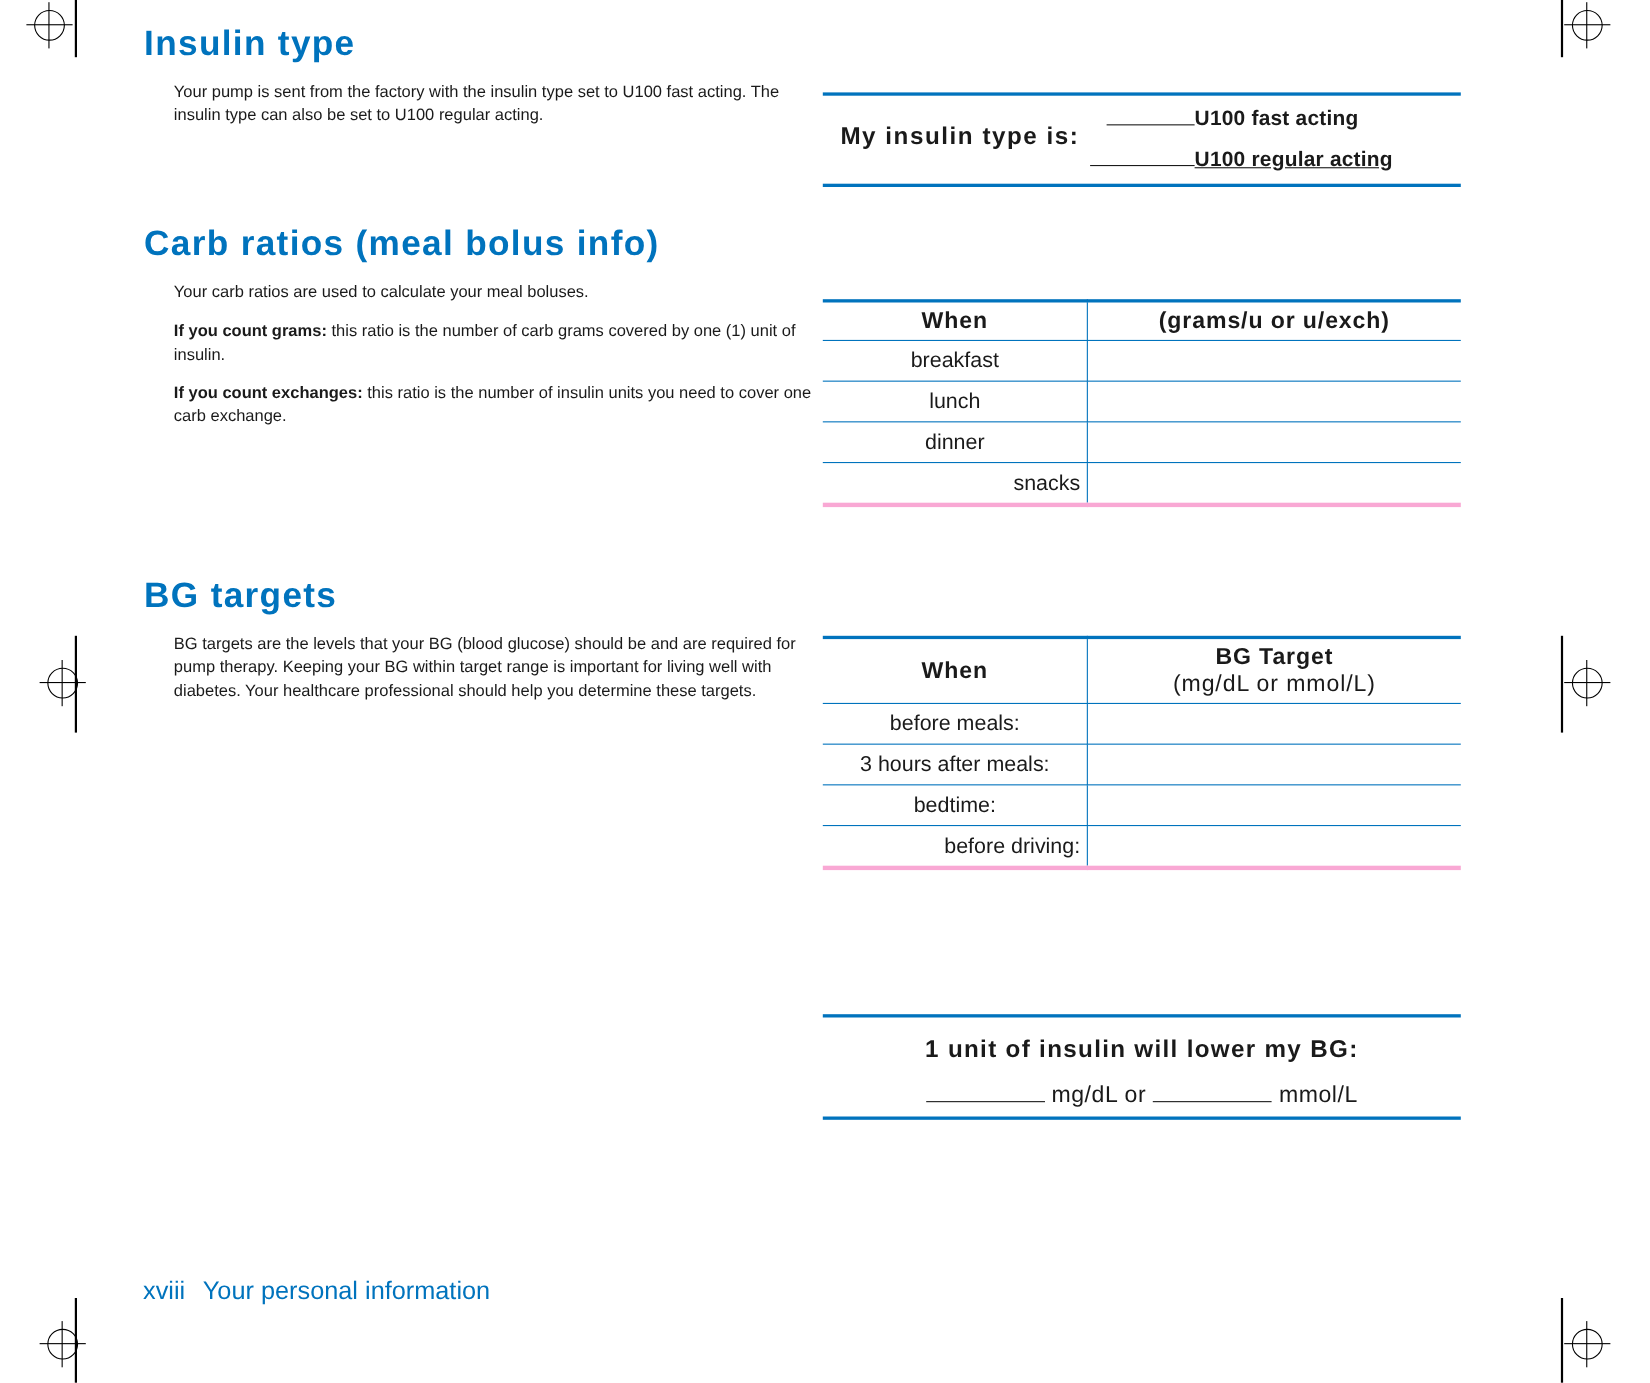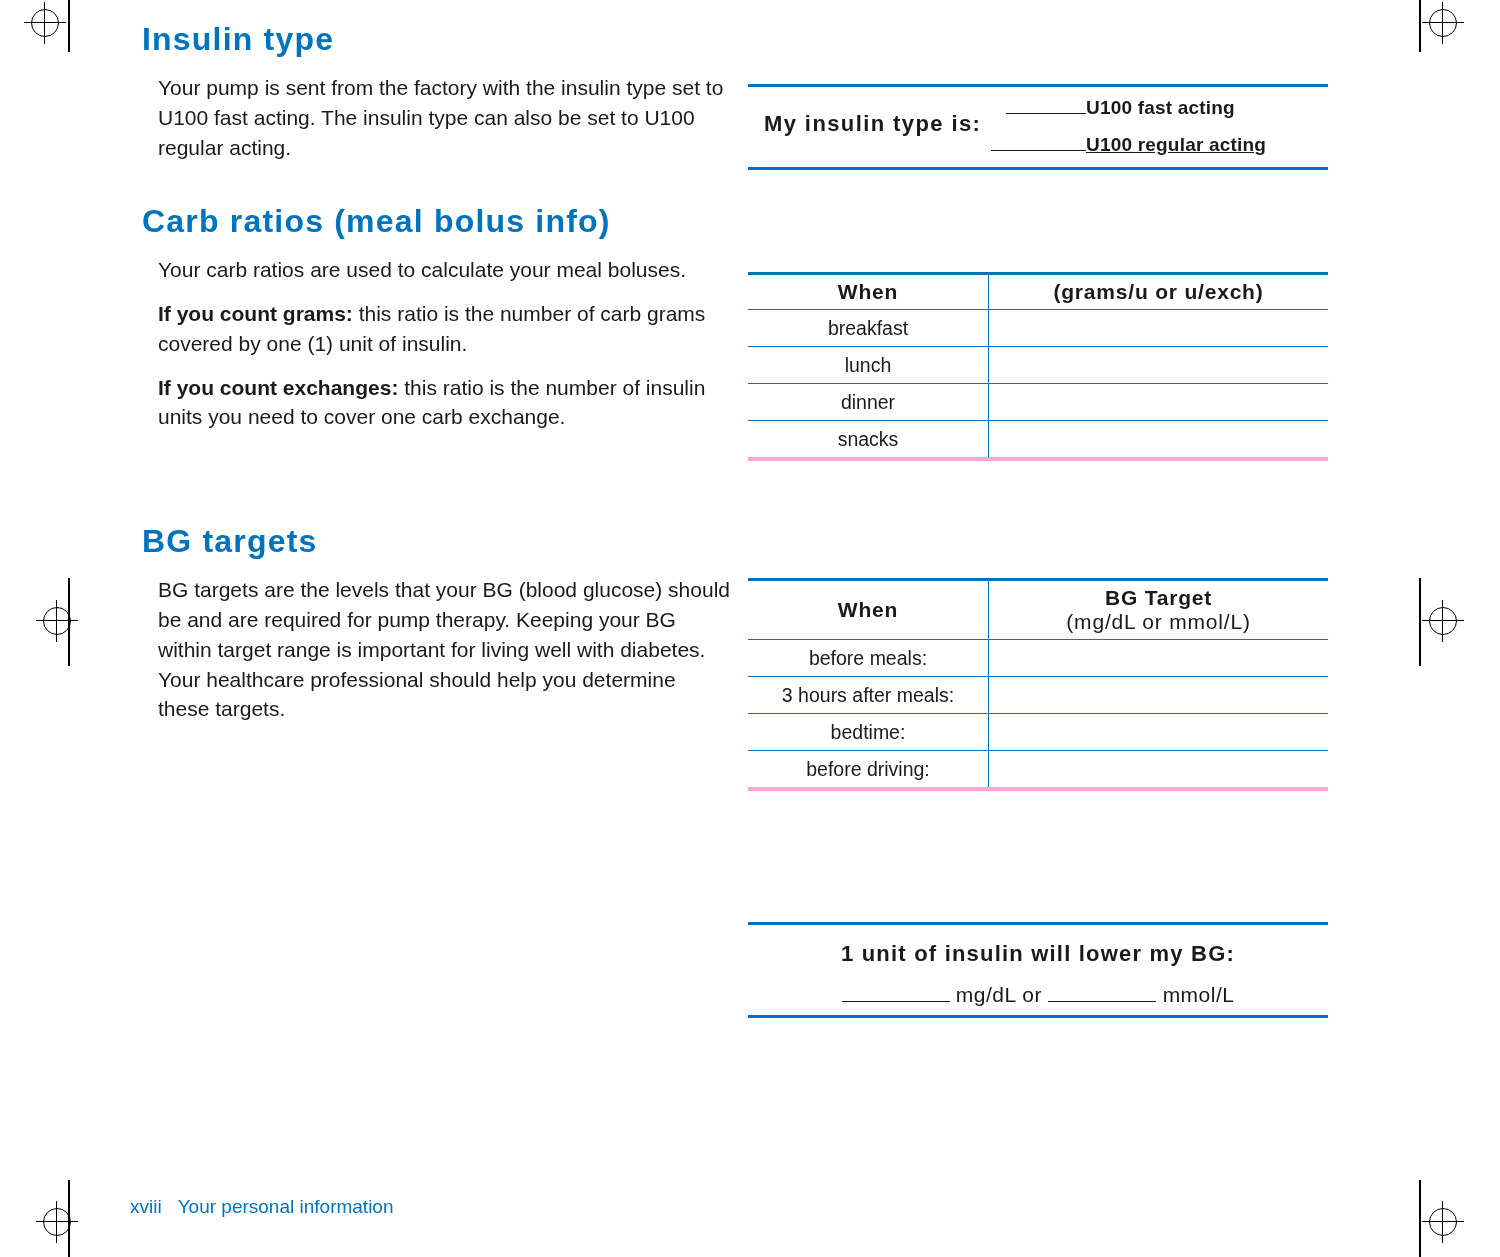--- a/index.html
+++ b/index.html
@@ -45,25 +45,25 @@
     left: 0; top: 0;
     width: 1500px;
     height: 1257px;
   }
 
   h1.section-title {
     color: #0073bd;
     font-size: 32px;
     font-weight: bold;
     letter-spacing: 1.2px;
-    margin: 0 0 16px 12px;
+    margin: 0 0 16px 1px;
     line-height: 1.1;
   }
   .body-text {
-    font-size: 21px;
+    font-size: 15px;
     line-height: 1.42;
     margin: 0 0 14px 0;
     padding-left: 28px;
   }
   .body-text b { font-weight: bold; }
 
   .block { position: absolute; }
 
   
   .tbl {
@@ -74,21 +74,21 @@
   }
   .tbl td, .tbl th {
     border-bottom: 1.5px solid #0073bd;
     padding: 3px 6px;
     font-size: 19.5px;
     text-align: center;
     font-weight: normal;
     color: #1a1a1a;
     background: #fff;
   }
-  .tbl tr:last-child td { border-bottom: none; }
+  .tbl tr:last-child td { border-bottom: none; text-align: right; }
   .tbl .hdr {
     font-weight: bold;
     letter-spacing: 0.8px;
     font-size: 21px;
     padding: 5px 6px;
   }
   .tbl .vsep { border-right: 1.5px solid #0073bd; }
   .col-when { width: 228px; }
   .rowlabel { font-size: 19.5px; }
   .cellblank { height: 30px; }
@@ -139,22 +139,22 @@
     font-size: 21px;
     letter-spacing: 0.5px;
     margin-top: 14px;
     text-align: center;
   }
 
   
   .footer {
     position: absolute;
     left: 130px;
-    top: 1196px;
-    font-size: 19px;
+    top: 1160px;
+    font-size: 23px;
     color: #0073bd;
   }
   .footer .pnum { margin-right: 16px; }
 </style>
 </head>
 <body>
 
 <div class="page">
 
   <div class="regmark" style="left:31px; top:9px;"></div>

